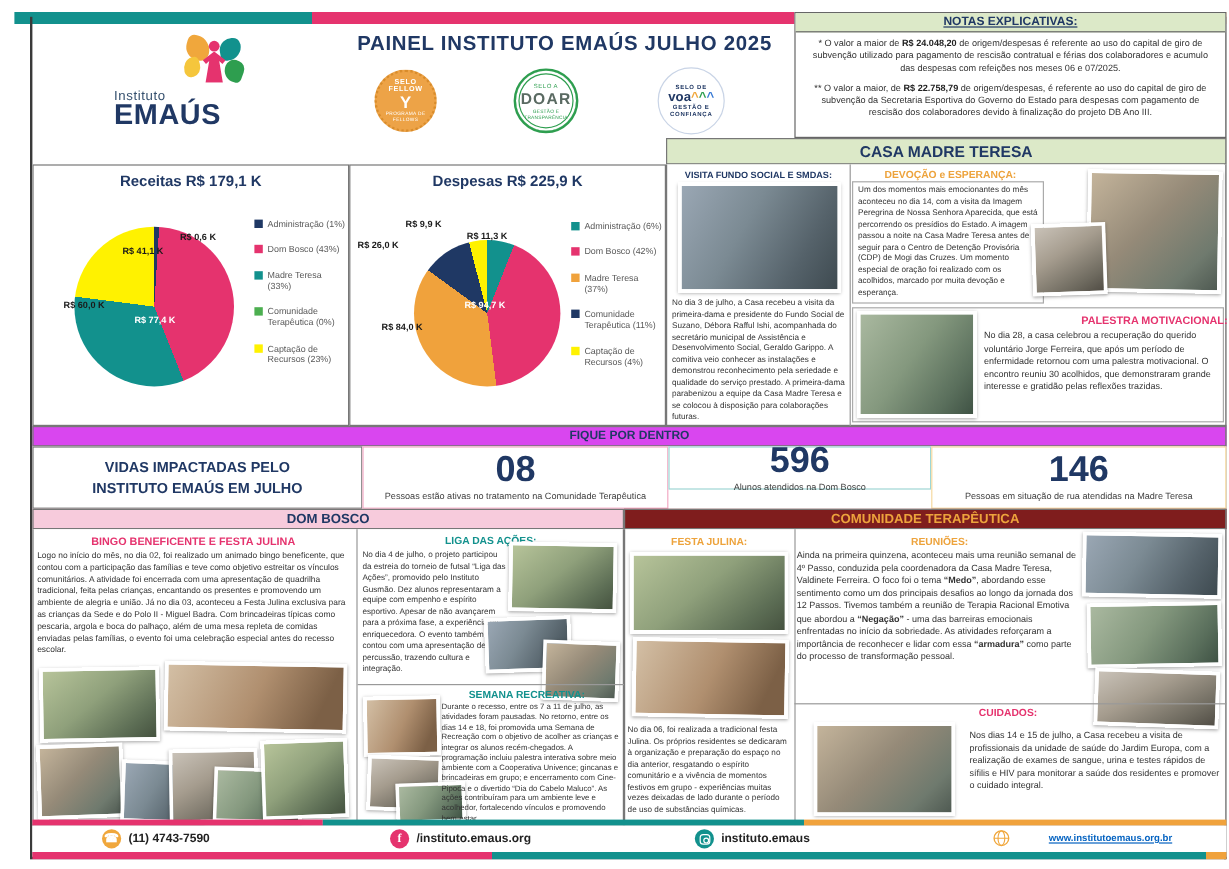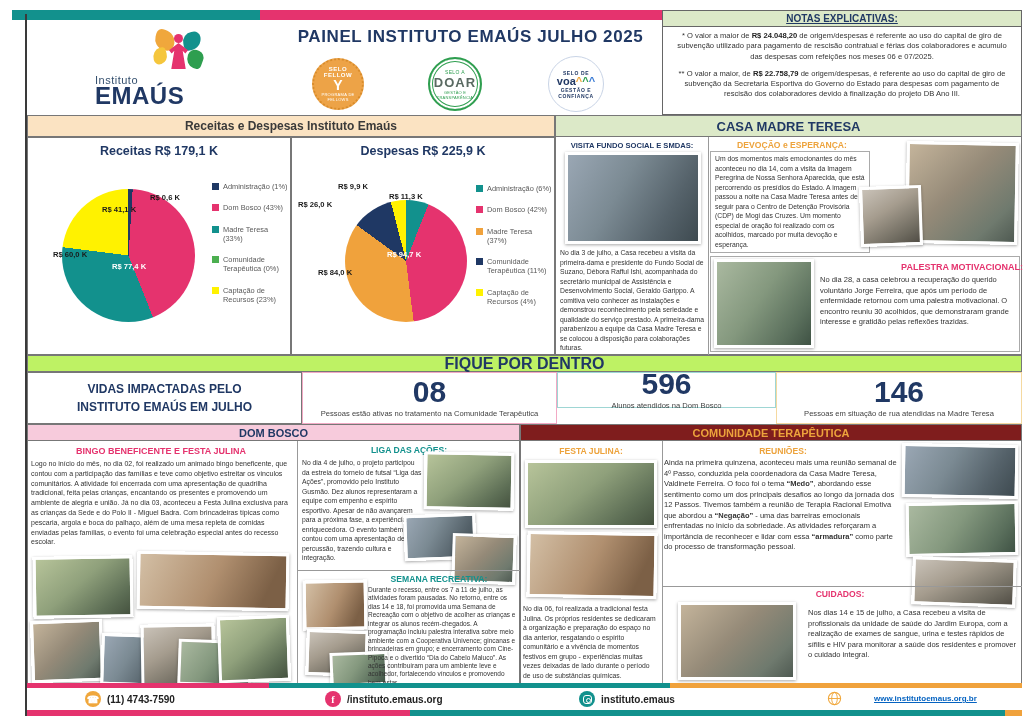--- a/index.html
+++ b/index.html
@@ -134,21 +134,20 @@
   </div>
 
   <div class="a notes-box" style="left:662px;top:10px;width:360px;height:105px;">
     <div class="notes-head">NOTAS EXPLICATIVAS:</div>
     <div class="notes-body">
       <p><span>* O valor a maior de </span><b class="amt">R$ 24.048,20</b><span> de origem/despesas é referente ao uso do capital de giro de subvenção utilizado para pagamento de rescisão contratual e férias dos colaboradores e acumulo das despesas com refeições nos meses 06 e 07/2025.</span></p>
       <p><span>** O valor a maior, de </span><b class="amt">R$ 22.758,79</b><span> de origem/despesas, é referente ao uso do capital de giro de subvenção da Secretaria Esportiva do Governo do Estado para despesas com pagamento de rescisão dos colaboradores devido à finalização do projeto DB Ano III.</span></p>
     </div>
   </div>
 
-  <div class="a sec-head" style="left:27px;top:115px;width:528px;height:22px;background:#fbe3c2;font-size:12px;color:#3a3a3a;">Receitas e Despesas Instituto Emaús</div>
 
   <div class="a panel" style="left:27px;top:137px;width:264px;height:218px;">
     <div class="chart-title" style="margin-top:6px;">Receitas R$ 179,1 K</div>
   </div>
   <div class="a pie" style="left: 62px; top: 189px; width: 133px; height: 133px; background: conic-gradient(rgb(31, 56, 100) 0deg, rgb(31, 56, 100) 3.6deg, rgb(229, 51, 110) 3.6deg, rgb(229, 51, 110) 158.4deg, rgb(18, 145, 141) 158.4deg, rgb(18, 145, 141) 277.2deg, rgb(255, 242, 0) 277.2deg, rgb(255, 242, 0) 360deg);"></div>
   <span class="a plab" style="left:150px;top:193px;">R$ 0,6 K</span>
   <span class="a plab w" style="left:112px;top:262px;">R$ 77,4 K</span>
   <span class="a plab" style="left:53px;top:250px;">R$ 60,0 K</span>
   <span class="a plab" style="left:102px;top:205px;">R$ 41,1 K</span>
   <div class="a legend" style="left:212px;top:182px;width:76px;">
@@ -219,21 +218,21 @@
     <div class="ptext" style="padding:2px 4px;font-size:6.8px;">Um dos momentos mais emocionantes do mês aconteceu no dia 14, com a visita da Imagem Peregrina de Nossa Senhora Aparecida, que está percorrendo os presídios do Estado. A imagem passou a noite na Casa Madre Teresa antes de seguir para o Centro de Detenção Provisória (CDP) de Mogi das Cruzes. Um momento especial de oração foi realizado com os acolhidos, marcado por muita devoção e esperança.</div>
   </div>
   <div class="a photo" style="left:906px;top:142px;width:112px;height:102px;transform:rotate(1deg);"></div>
   <div class="a photo ph5" style="left:860px;top:186px;width:62px;height:60px;transform:rotate(-2deg);"></div>
 
   <div class="a" style="left:710px;top:256px;width:310px;height:96px;border:1px solid #aaa;"></div>
   <div class="a photo ph6" style="left:714px;top:259px;width:100px;height:89px;"></div>
   <div class="a sub-title t-pink" style="left:864px;top:262px;width:196px;font-size:9px;">PALESTRA MOTIVACIONAL:</div>
   <div class="a ptext" style="left:820px;top:275px;width:196px;font-size:7.5px;">No dia 28, a casa celebrou a recuperação do querido voluntário Jorge Ferreira, que após um período de enfermidade retornou com uma palestra motivacional. O encontro reuniu 30 acolhidos, que demonstraram grande interesse e gratidão pelas reflexões trazidas.</div>
 
-  <div class="a sec-head" style="left:27px;top:355px;width:995px;height:17px;background:#bef264;font-size:16px;color:#203864;">FIQUE POR DENTRO</div>
+  <div class="a sec-head" style="left:27px;top:355px;width:995px;height:17px;background:#d946ef;font-size:10px;color:#203864;">FIQUE POR DENTRO</div>
 
   <div class="a stat-box" style="left:27px;top:372px;width:275px;height:52px;border:1px solid #777;">
     <div style="font-size:12px;font-weight:bold;color:#203864;line-height:1.5;width:220px;">VIDAS IMPACTADAS PELO INSTITUTO EMAÚS EM JULHO</div>
   </div>
   <div class="a stat-box" style="left:302px;top:372px;width:255px;height:52px;border:1.5px solid #f2a9c4;">
     <div class="stat-val">08</div>
     <div class="stat-lab" style="width:220px;">Pessoas estão ativas no tratamento na Comunidade Terapêutica</div>
   </div>
   <div class="a stat-box" style="left:557px;top:372px;width:219px;height:36px;border:1.5px solid #9ed6d4;">
     <div class="stat-val">596</div>

